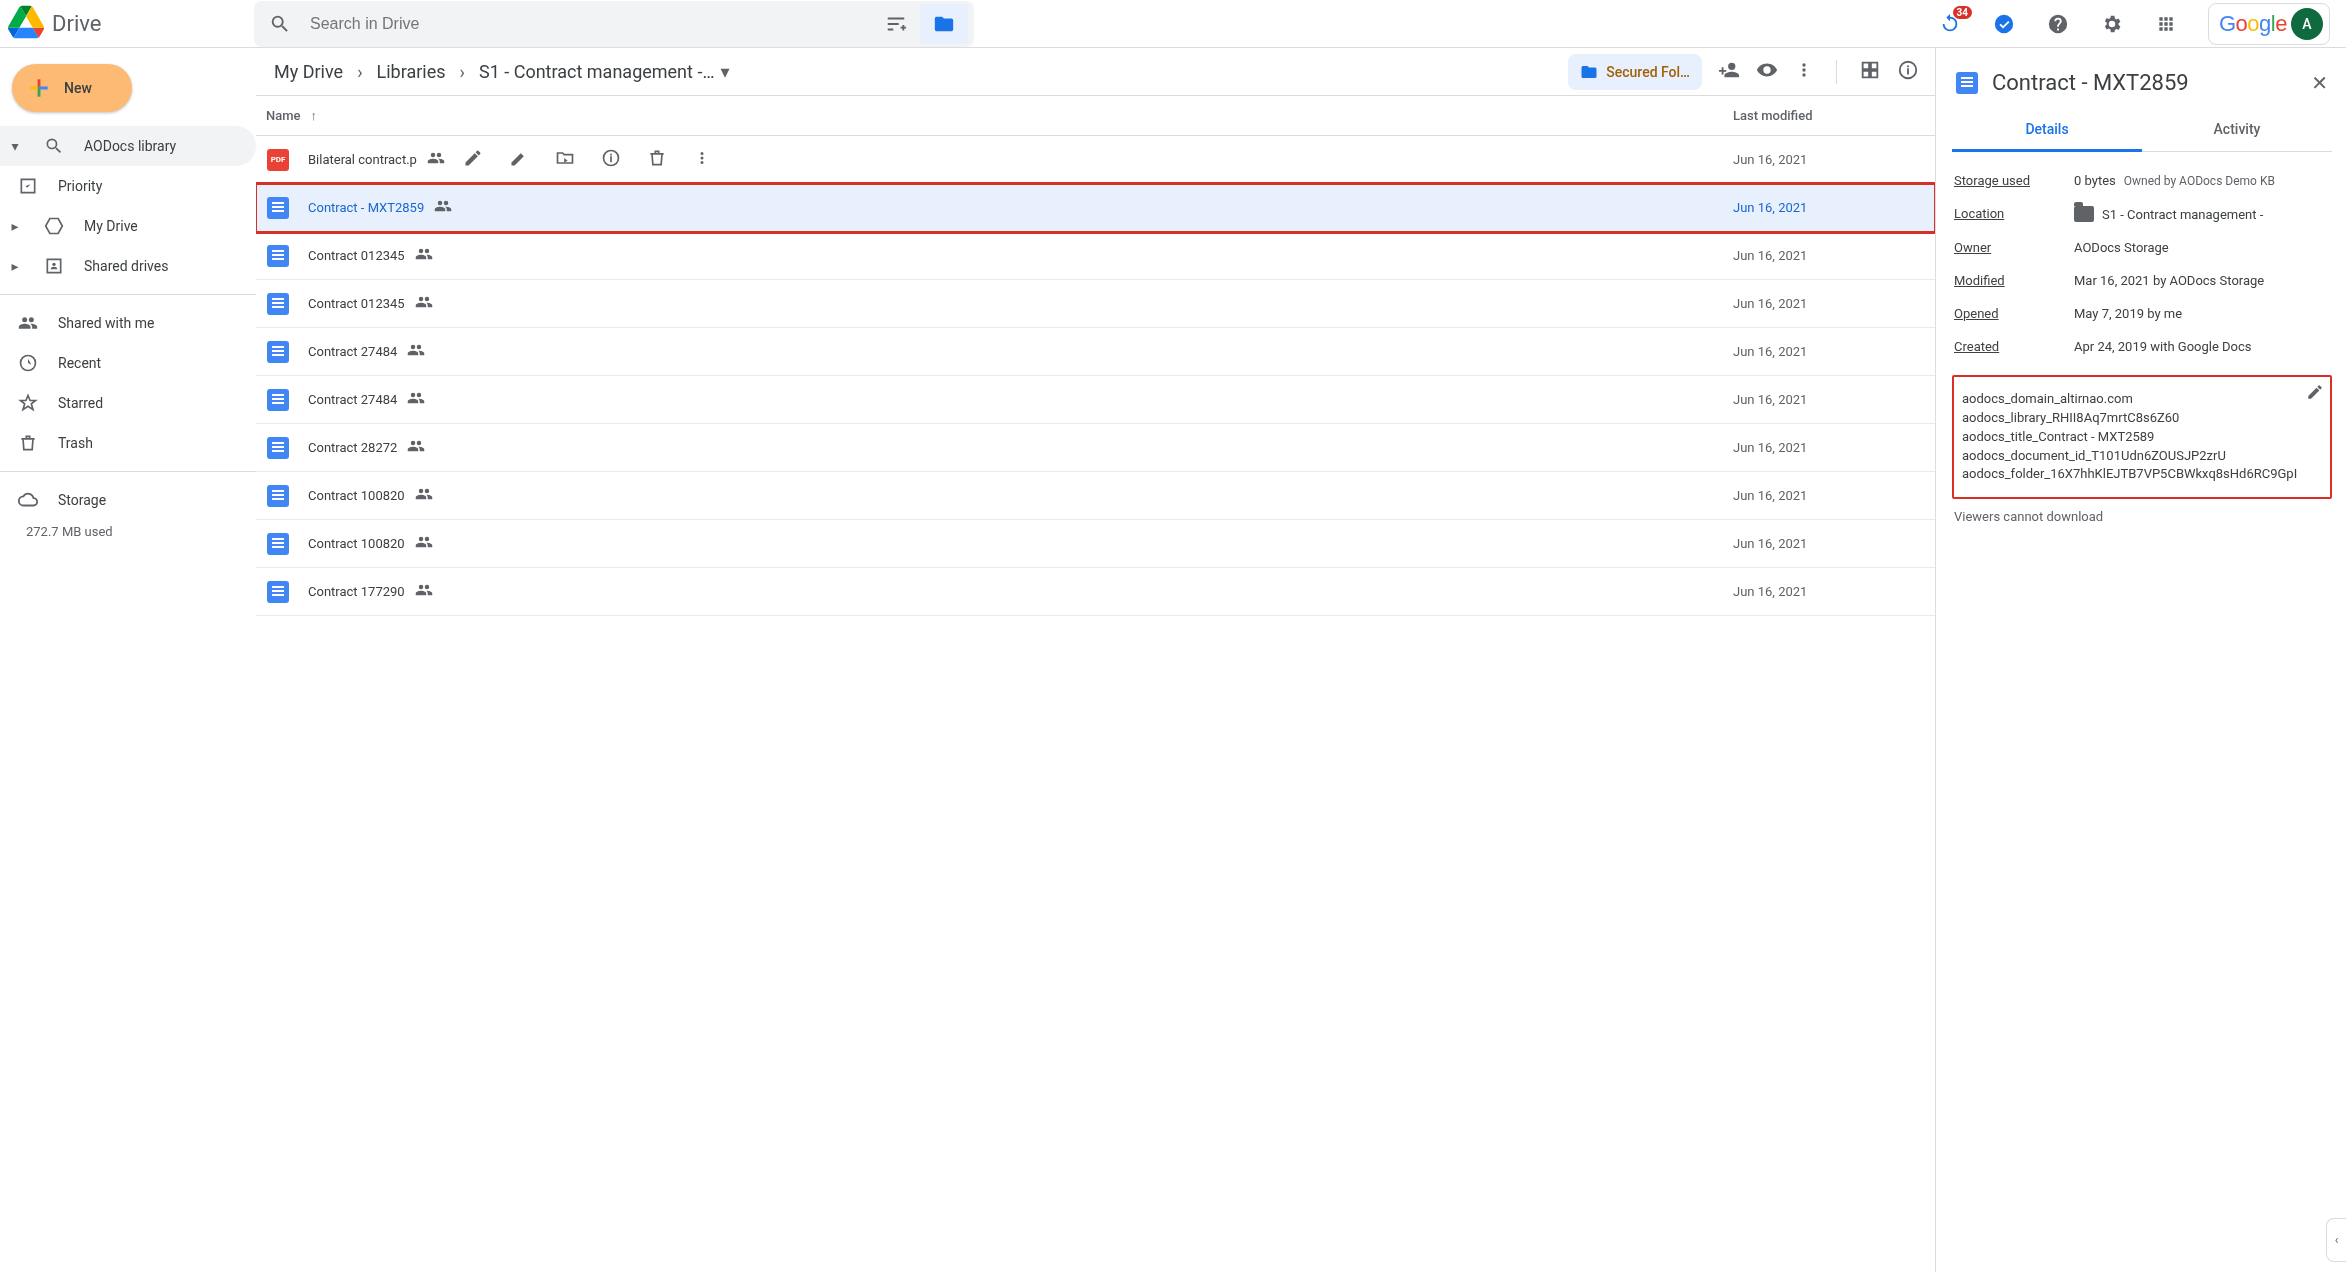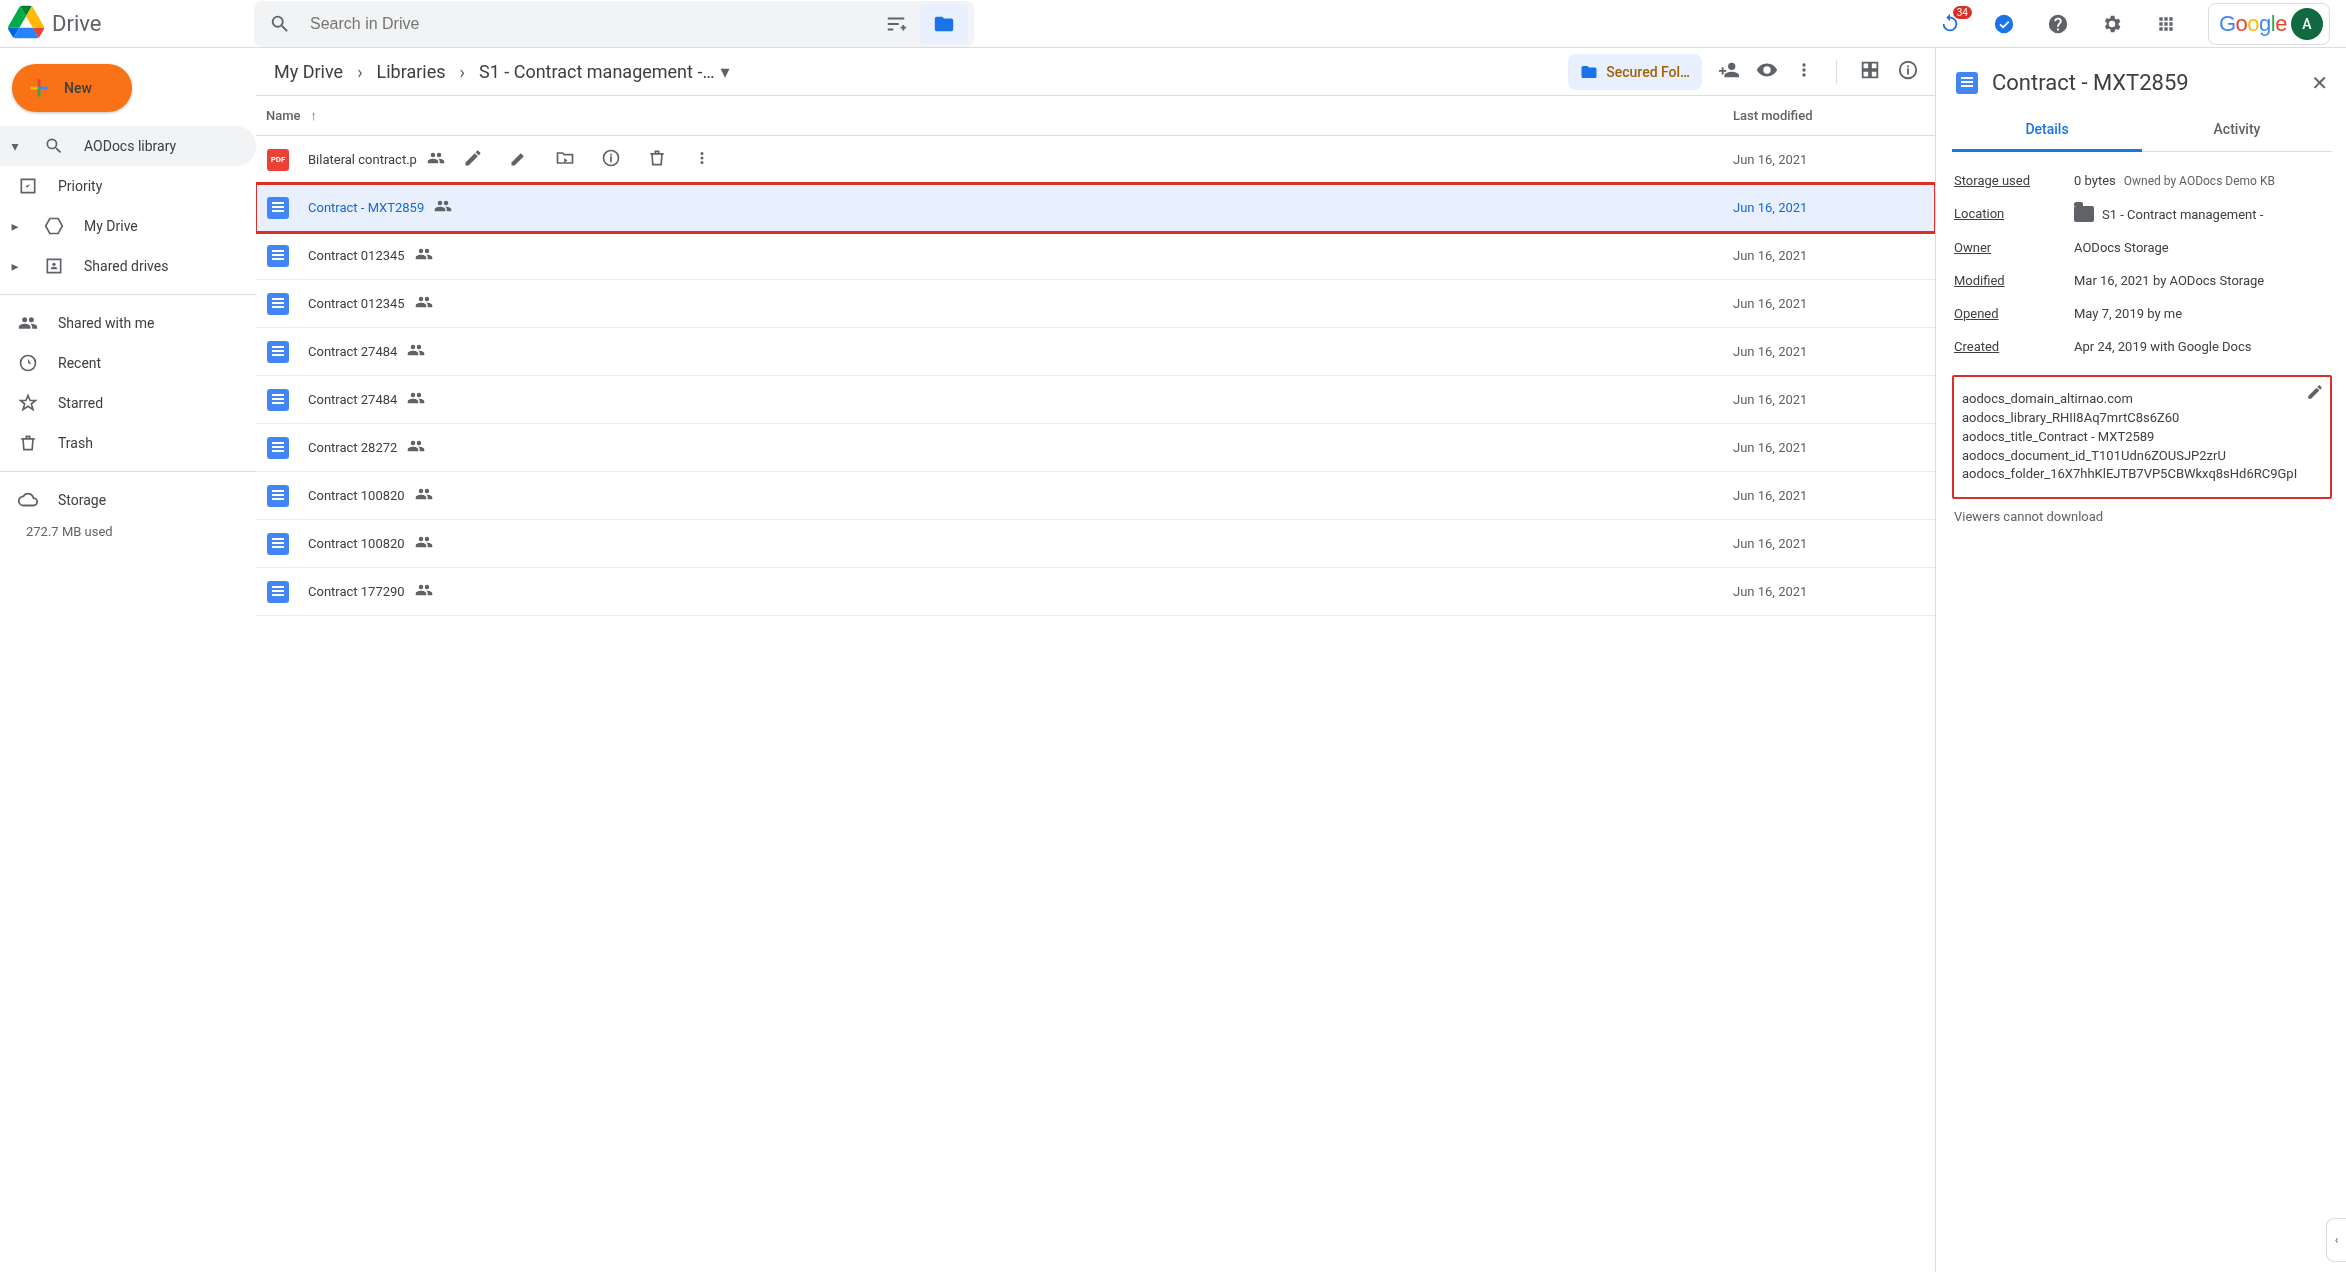--- a/index.html
+++ b/index.html
@@ -9,28 +9,28 @@
     .header { display: flex; align-items: center; height: 48px; padding: 0 16px 0 8px; border-bottom: 1px solid #dadce0; gap:8px;}
     .brand { display: flex; align-items: center; gap: 8px; width: 238px;}
     .brand-title { font-size: 22px; color: #5f6368; }
     .search-wrap { flex: 1; display: flex; align-items: center; }
     .search { display: flex; align-items: center; background: #f1f3f4; border-radius: 8px; height: 46px; padding: 0 6px; width: 720px; max-width: 72vw; }
     .search input { flex:1; border:none; background:transparent; outline:none; font-size:16px; color:#5f6368; padding:0 10px;}
     .search .ibtn { width:40px; height:40px; display:flex; align-items:center; justify-content:center; border-radius:50%; }
     .search .smart { width:48px; height:40px; background:#e8f0fe; border-radius:4px; display:flex; align-items:center; justify-content:center; margin-left:4px;}
     .hdr-actions { display:flex; align-items:center; gap:14px; margin-left:12px;}
     .hdr-actions .circ { width:40px; height:40px; display:flex; align-items:center; justify-content:center; border-radius:50%; position:relative; }
-    .badge { position:absolute; top:2px; right:-2px; background:#d93025; color:#fff; font-size:10px; border-radius:8px; padding:1px 4px; font-weight:400;}
+    .badge { position:absolute; top:2px; right:-2px; background:#d93025; color:#fff; font-size:10px; border-radius:8px; padding:1px 4px; font-weight:700;}
     .brand-right { display:flex; align-items:center; gap:4px; border:1px solid #dadce0; border-radius:8px; padding:4px 6px 4px 10px; margin-left:8px;}
     .avatar { width:32px; height:32px; border-radius:50%; background:#0f6b3f; color:#fff; font-weight:500; display:flex; align-items:center; justify-content:center;}
     
     
     .shell { display:flex; height: calc(100vh - 64px); }
     .sidebar { width: 256px; border-right: none; padding-top:8px; display:flex; flex-direction:column; }
-    .new-btn { margin:8px 0 14px 12px; width:120px; height:48px; border-radius:24px; box-shadow:0 1px 3px rgba(0,0,0,.25); display:flex; align-items:center; gap:12px; padding:0 20px 0 14px; background:#f97316; font-weight:500; cursor:pointer;}
+    .new-btn { margin:8px 0 14px 12px; width:120px; height:48px; border-radius:24px; box-shadow:0 1px 3px rgba(0,0,0,.25); display:flex; align-items:center; gap:12px; padding:0 20px 0 14px; background:#fdba74; font-weight:500; cursor:pointer;}
     .snav { }
     .srow { display:flex; align-items:center; height:40px; padding:0 12px 0 16px; border-radius:0 20px 20px 0; gap:18px; color:#5f6368; cursor:pointer;}
     .srow.hasexp { padding-left:6px; }
     .srow .expand { width:18px; text-align:center; color:#5f6368;}
     .srow.active { background:#f1f3f4; }
     .srow .slabel { color:#3c4043; font-size:14px;}
     .srow .ico { width:24px; display:flex; justify-content:center;}
     .sdiv { height:1px; background:#dadce0; margin:8px 0;}
     .storage-used { font-size:13px; color:#5f6368; padding:4px 0 0 26px;}
     

